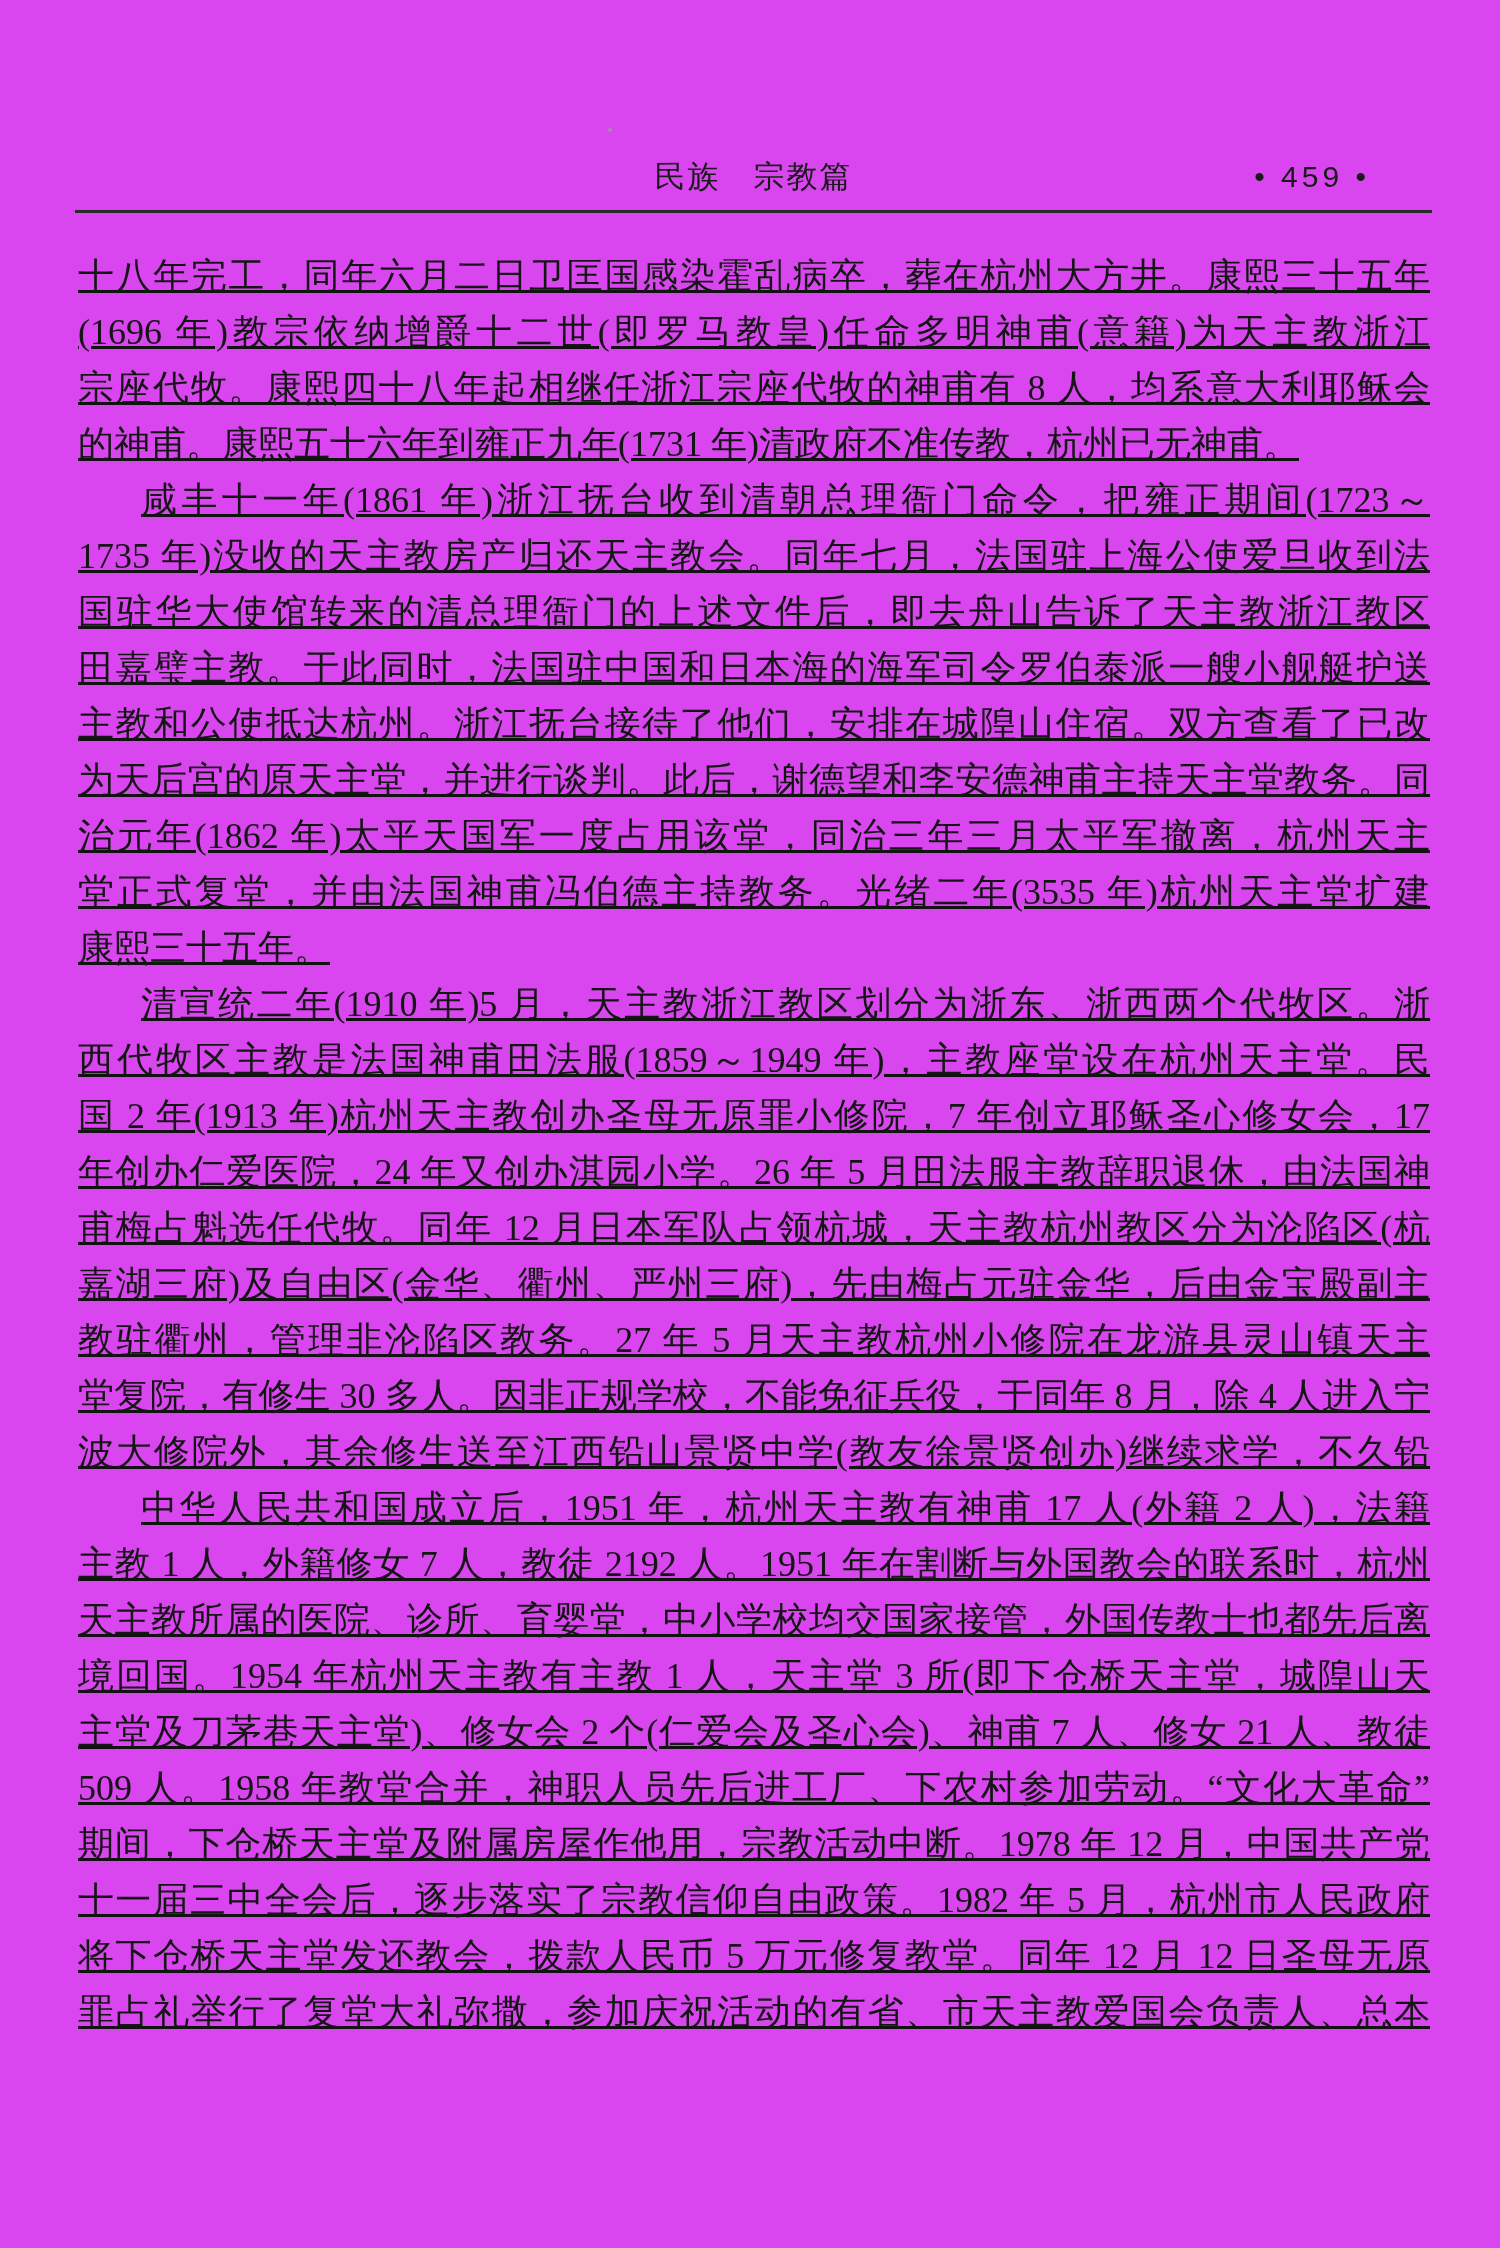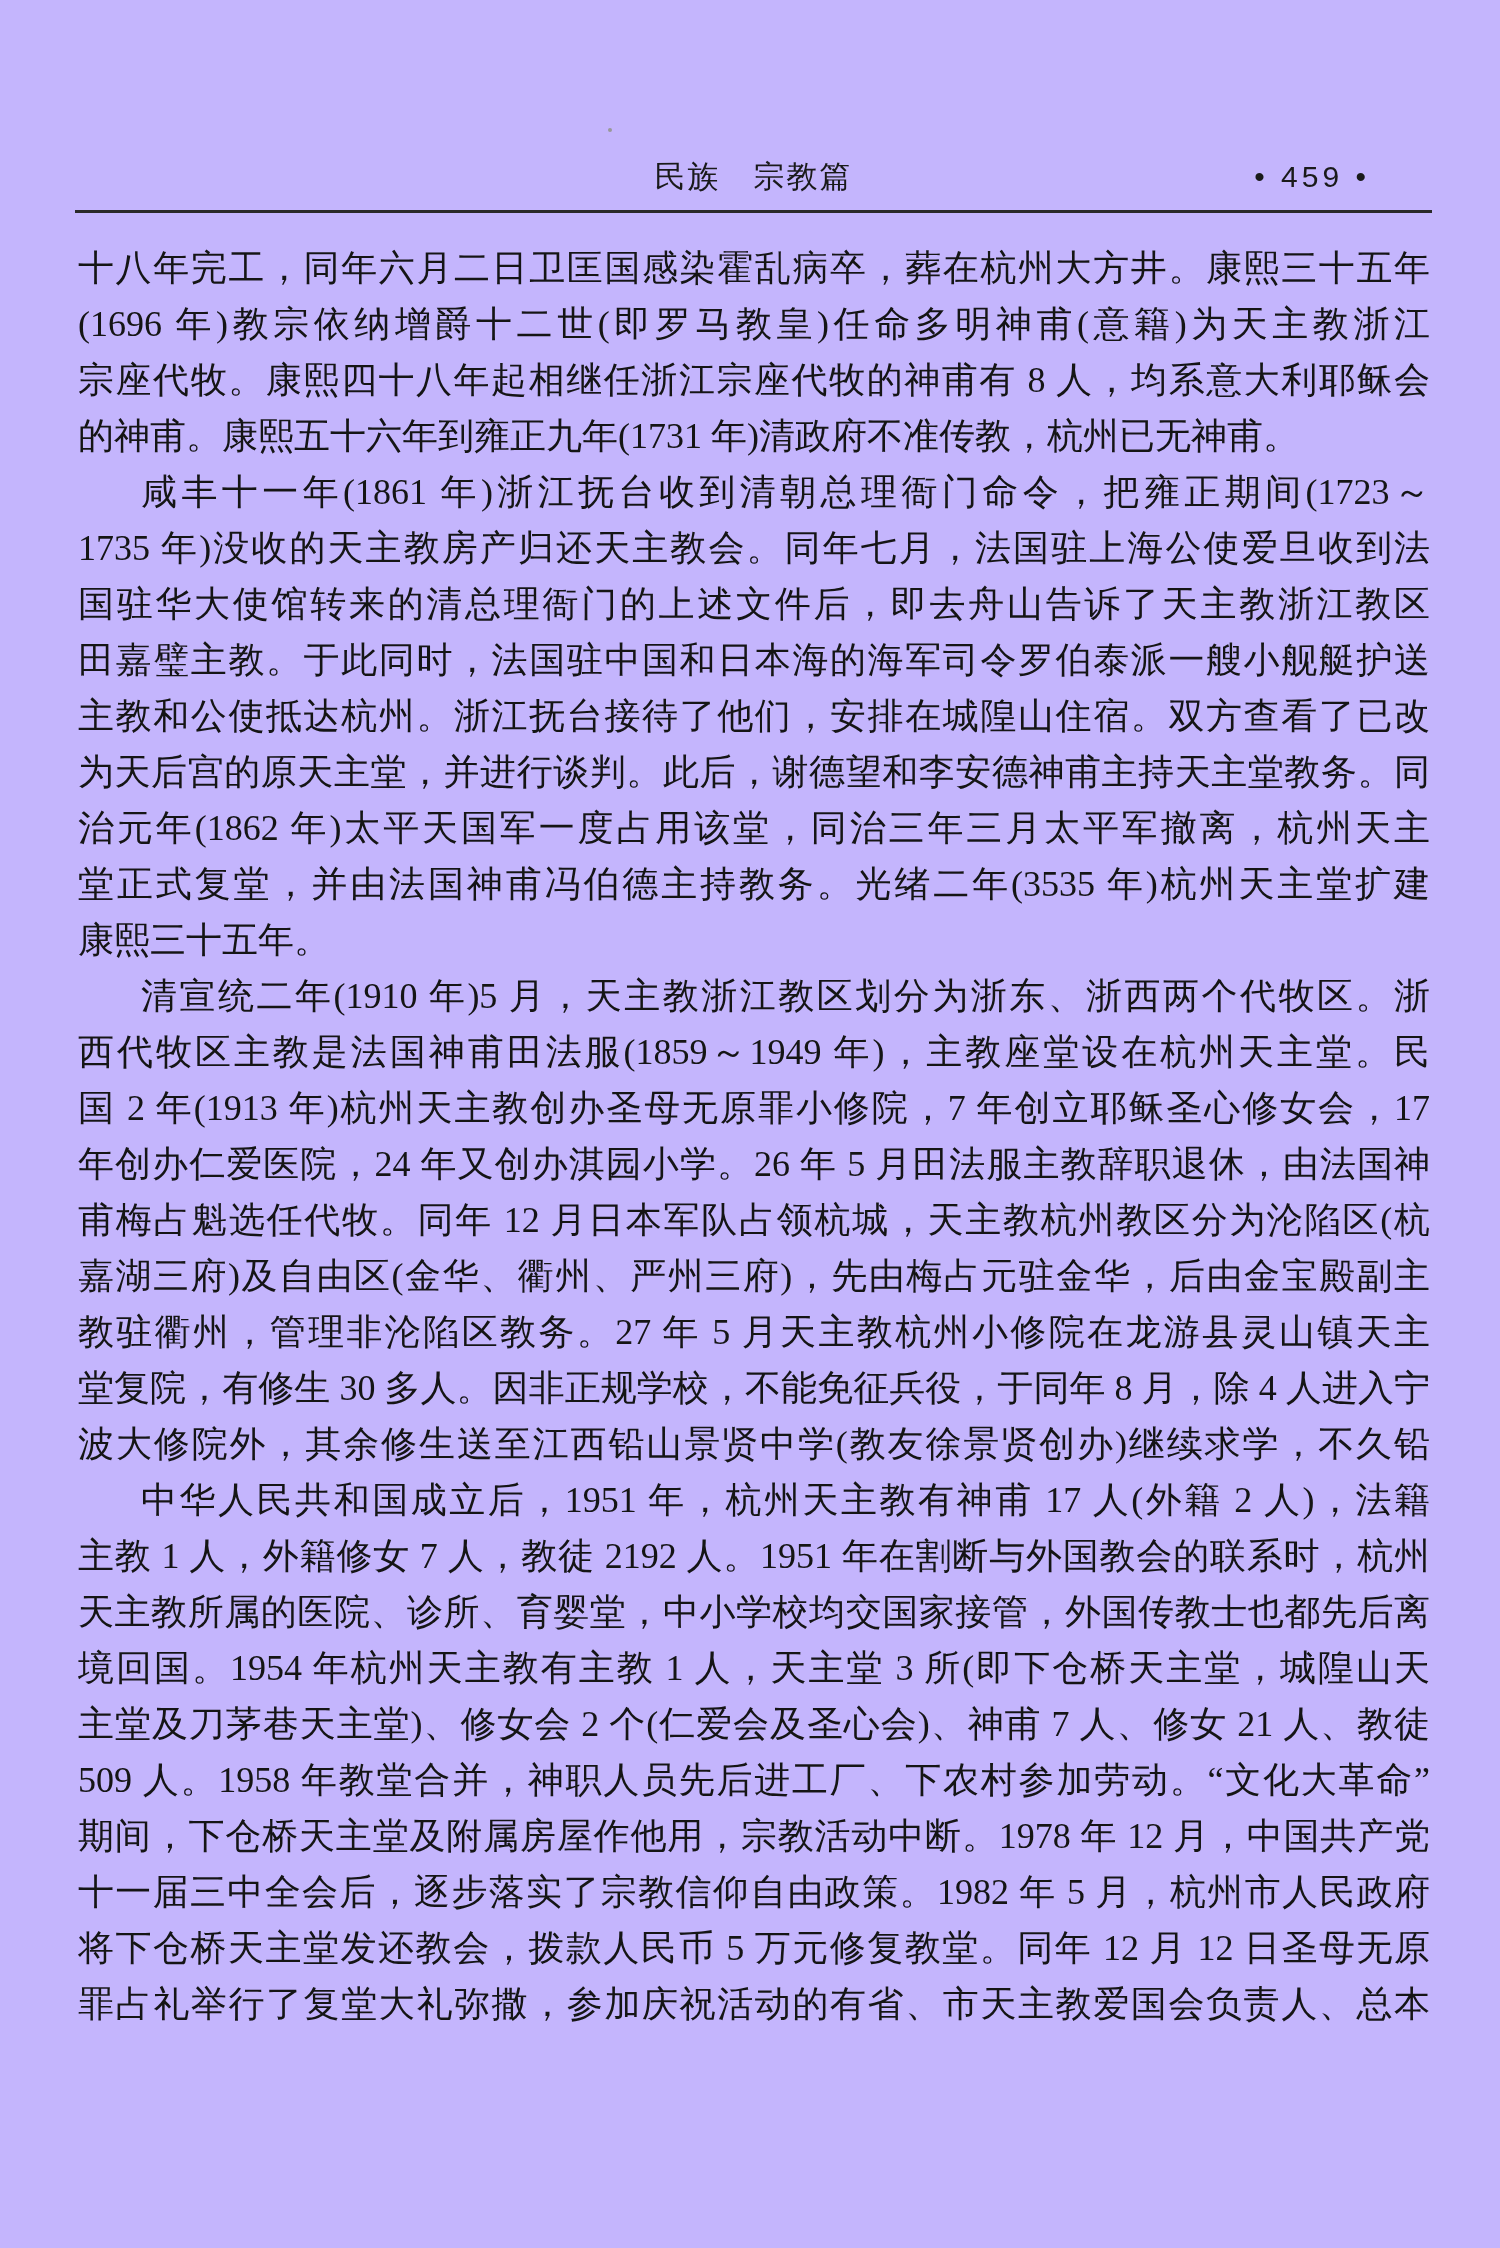--- a/index.html
+++ b/index.html
@@ -4,21 +4,21 @@
 <style>
   html, body {
     margin: 0;
     padding: 0;
     background: #e8e8e8;
   }
   .page {
     position: relative;
     width: 1500px;
     height: 2248px;
-    background: #c4b5fd;
+    background: #d946ef;
     font-family: "Liberation Serif", "DejaVu Serif", serif;
     color: #121212;
     overflow: hidden;
   }
   .header {
     position: absolute;
     top: 148px;
     left: 75px;
     width: 1357px;
     height: 58px;
@@ -45,23 +45,24 @@
   .header-rule {
     position: absolute;
     top: 210px;
     left: 75px;
     width: 1357px;
     height: 3px;
     background: #2a2a2a;
   }
   .body-text {
     position: absolute;
-    top: 240px;
+    top: 248px;
     left: 78px;
     width: 1352px;
+    text-decoration: underline;
   }
   .line {
     height: 56px;
     line-height: 56px;
     font-size: 36px;
     color: #151515;
     text-align: justify;
     text-align-last: justify;
     text-justify: inter-character;
     overflow: hidden;

